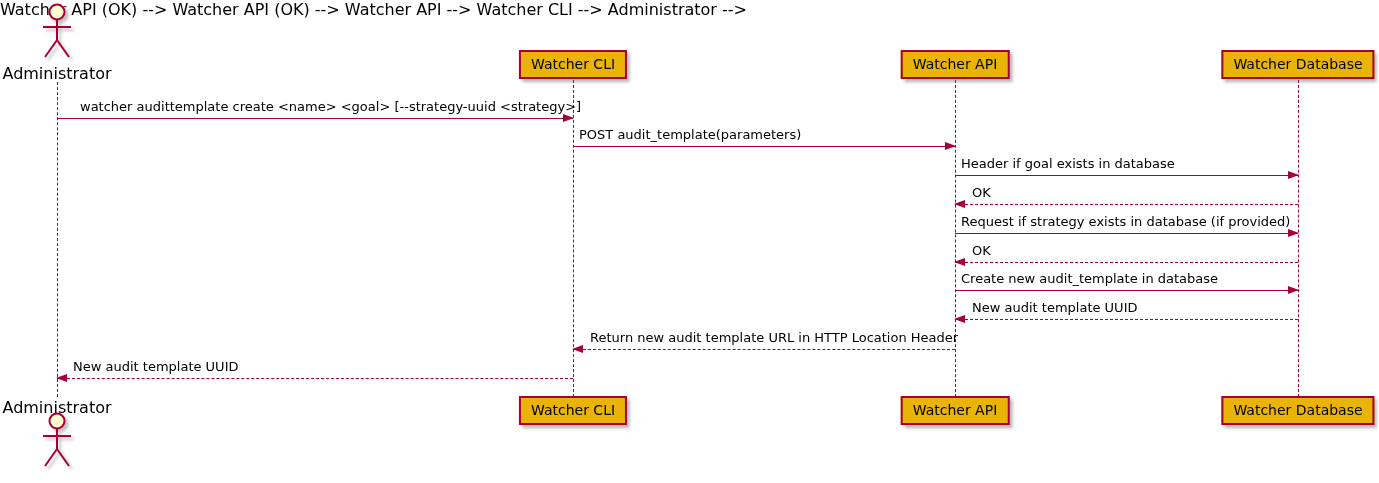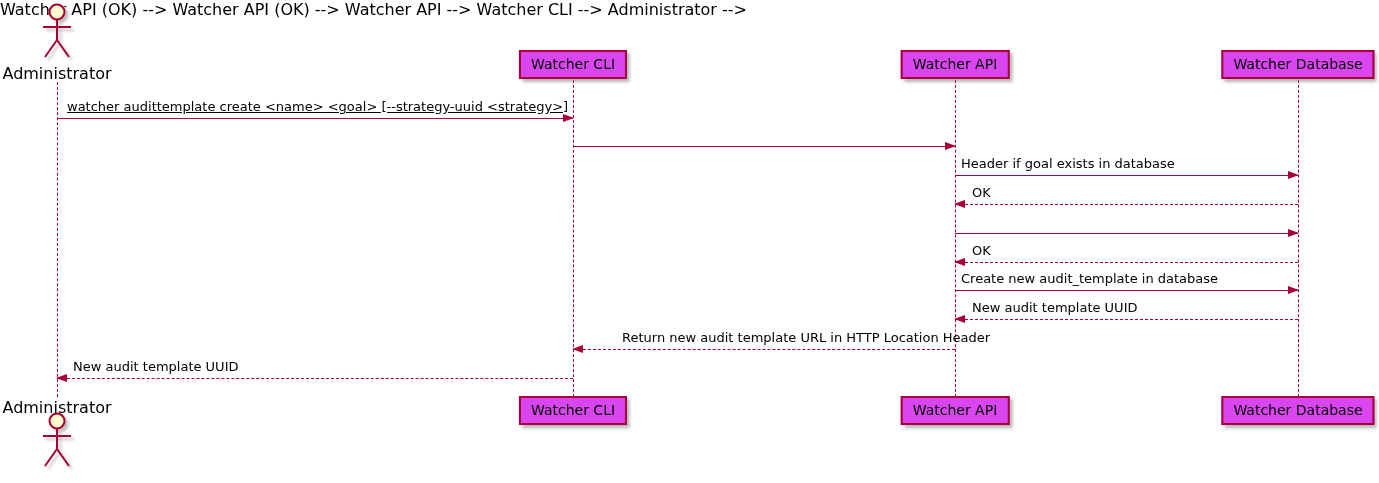--- a/index.html
+++ b/index.html
@@ -11,21 +11,21 @@
     color:#000000;
     overflow:hidden;
   }
   .lifeline{
     position:absolute;width:0;
     border-left:1px dashed #A80036;
   }
   .participant{
     position:absolute;
     transform:translateX(-50%);
-    background:#d946ef;
+    background:#eab308;
     border:2px solid #A80036;
     padding:4px 10px 5px 10px;
     font-size:14px;
     line-height:16px;
     white-space:nowrap;
     box-shadow:3px 3px 3px rgba(90,90,90,0.45);
   }
   .actor-figure{
     position:absolute;
     filter:drop-shadow(3px 3px 1.5px #c0c0c0);
@@ -82,51 +82,53 @@
     <line x1="20" y1="37" x2="32" y2="54" stroke="#A80036" stroke-width="2"></line>
   </svg>
   <span class="actor-label" style="left:57px;top:64px;">Administrator</span>
 
   
   <div class="participant" style="left:573px;top:50px;">Watcher CLI</div>
   <div class="participant" style="left:955px;top:50px;">Watcher API</div>
   <div class="participant" style="left:1298px;top:50px;">Watcher Database</div>
 
   
-  <span class="msg-label" style="left:67px;top:99px;text-decoration:underline;">watcher audittemplate create &lt;name&gt; &lt;goal&gt; [--strategy-uuid &lt;strategy&gt;]</span>
+  <span class="msg-label" style="left:80px;top:99px;">watcher audittemplate create &lt;name&gt; &lt;goal&gt; [--strategy-uuid &lt;strategy&gt;]</span>
   <div class="msg-line arrow-right" style="left:57px;top:118px;width:516px;"></div>
 
   
+  <span class="msg-label" style="left:579px;top:127px;">POST audit_template(parameters)</span>
   <div class="msg-line arrow-right" style="left:573px;top:146px;width:382px;"></div>
 
   
   <span class="msg-label" style="left:961px;top:156px;">Header if goal exists in database</span>
   <div class="msg-line arrow-right" style="left:955px;top:175px;width:343px;"></div>
 
    Watcher API (OK) --&gt;
   <span class="msg-label" style="left:972px;top:185px;">OK</span>
   <div class="msg-line dashed arrow-left" style="left:955px;top:204px;width:343px;"></div>
 
   
+  <span class="msg-label" style="left:961px;top:214px;">Request if strategy exists in database (if provided)</span>
   <div class="msg-line arrow-right" style="left:955px;top:233px;width:343px;"></div>
 
    Watcher API (OK) --&gt;
   <span class="msg-label" style="left:972px;top:243px;">OK</span>
   <div class="msg-line dashed arrow-left" style="left:955px;top:262px;width:343px;"></div>
 
   
   <span class="msg-label" style="left:961px;top:271px;">Create new audit_template in database</span>
   <div class="msg-line arrow-right" style="left:955px;top:290px;width:343px;"></div>
 
    Watcher API --&gt;
   <span class="msg-label" style="left:972px;top:300px;">New audit template UUID</span>
   <div class="msg-line dashed arrow-left" style="left:955px;top:319px;width:343px;"></div>
 
    Watcher CLI --&gt;
-  <span class="msg-label" style="left:622px;top:330px;">Return new audit template URL in HTTP Location Header</span>
+  <span class="msg-label" style="left:590px;top:330px;">Return new audit template URL in HTTP Location Header</span>
   <div class="msg-line dashed arrow-left" style="left:573px;top:349px;width:382px;"></div>
 
    Administrator --&gt;
   <span class="msg-label" style="left:73px;top:359px;">New audit template UUID</span>
   <div class="msg-line dashed arrow-left" style="left:57px;top:378px;width:516px;"></div>
 
   
   <span class="actor-label" style="left:57px;top:398px;">Administrator</span>
   <svg class="actor-figure" style="left:37px;top:412px;" width="40" height="58" viewBox="0 0 40 58">
     <circle cx="20" cy="9" r="7.5" fill="#FEFECE" stroke="#A80036" stroke-width="2"></circle>

